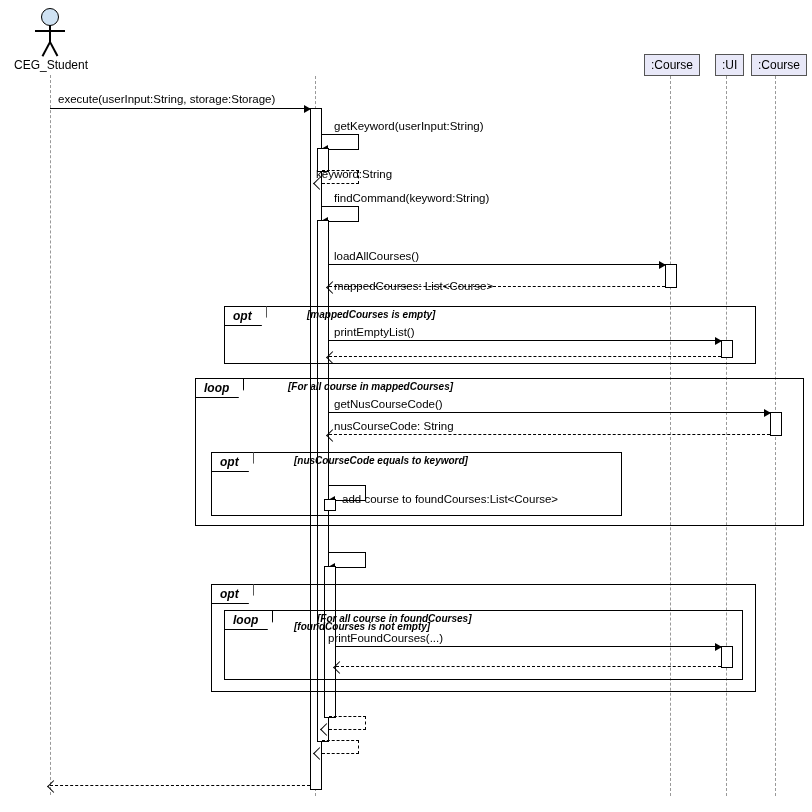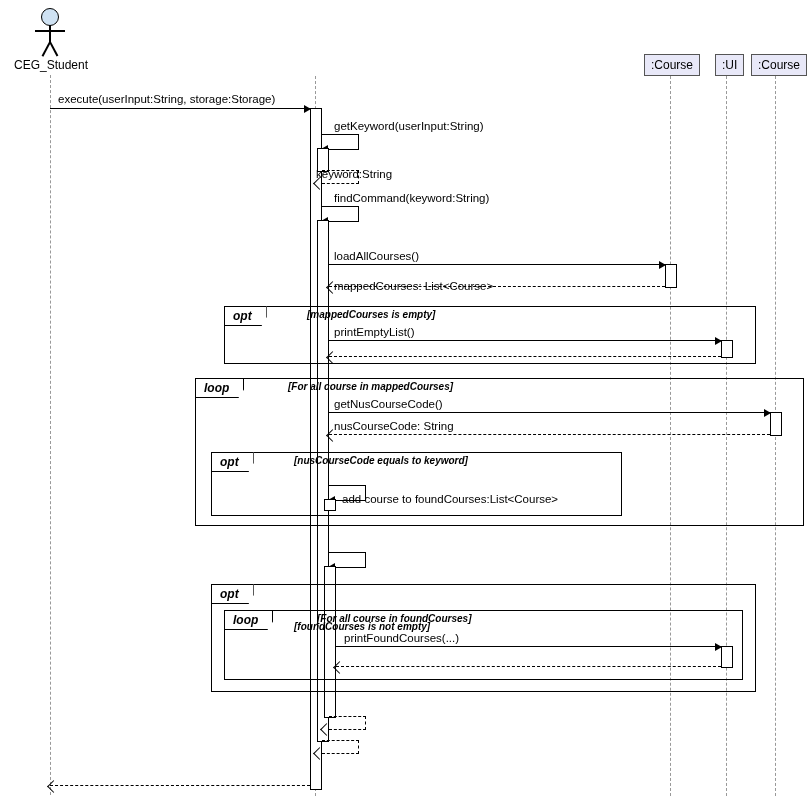--- a/index.html
+++ b/index.html
@@ -126,21 +126,21 @@
 
 <div class="fragment" style="left:211px; top:584px; width:543px; height:106px;">
   <div class="frag-tab">opt</div>
   <div class="guard" style="left:82px; top:2px;margin-top:34px;">[foundCourses is not empty]</div>
 </div>
 
 <div class="fragment" style="left:224px; top:610px; width:517px; height:68px;">
   <div class="frag-tab">loop</div>
   <div class="guard" style="left:92px; top:2px;">[For all course in foundCourses]</div>
 </div>
-<div class="msg" style="left:344px; top:632px;">printFoundCourses(...)</div>
+<div class="msg" style="left:328px; top:632px;">printFoundCourses(...)</div>
 <div class="arrow" style="left:336px; top:646px; width:385px;">
       <div class="head"></div>
     </div>
 <div class="activation" style="left:721px; top:646px; height:20px;"></div>
 <div class="arrow dashed left" style="left:336px; top:666px; width:385px;">
       <div class="head"></div>
     </div>
 
 <div class="selfret" style="left:329px; top:716px; width:36px; height:12px;">
       <div class="ohead"></div>

